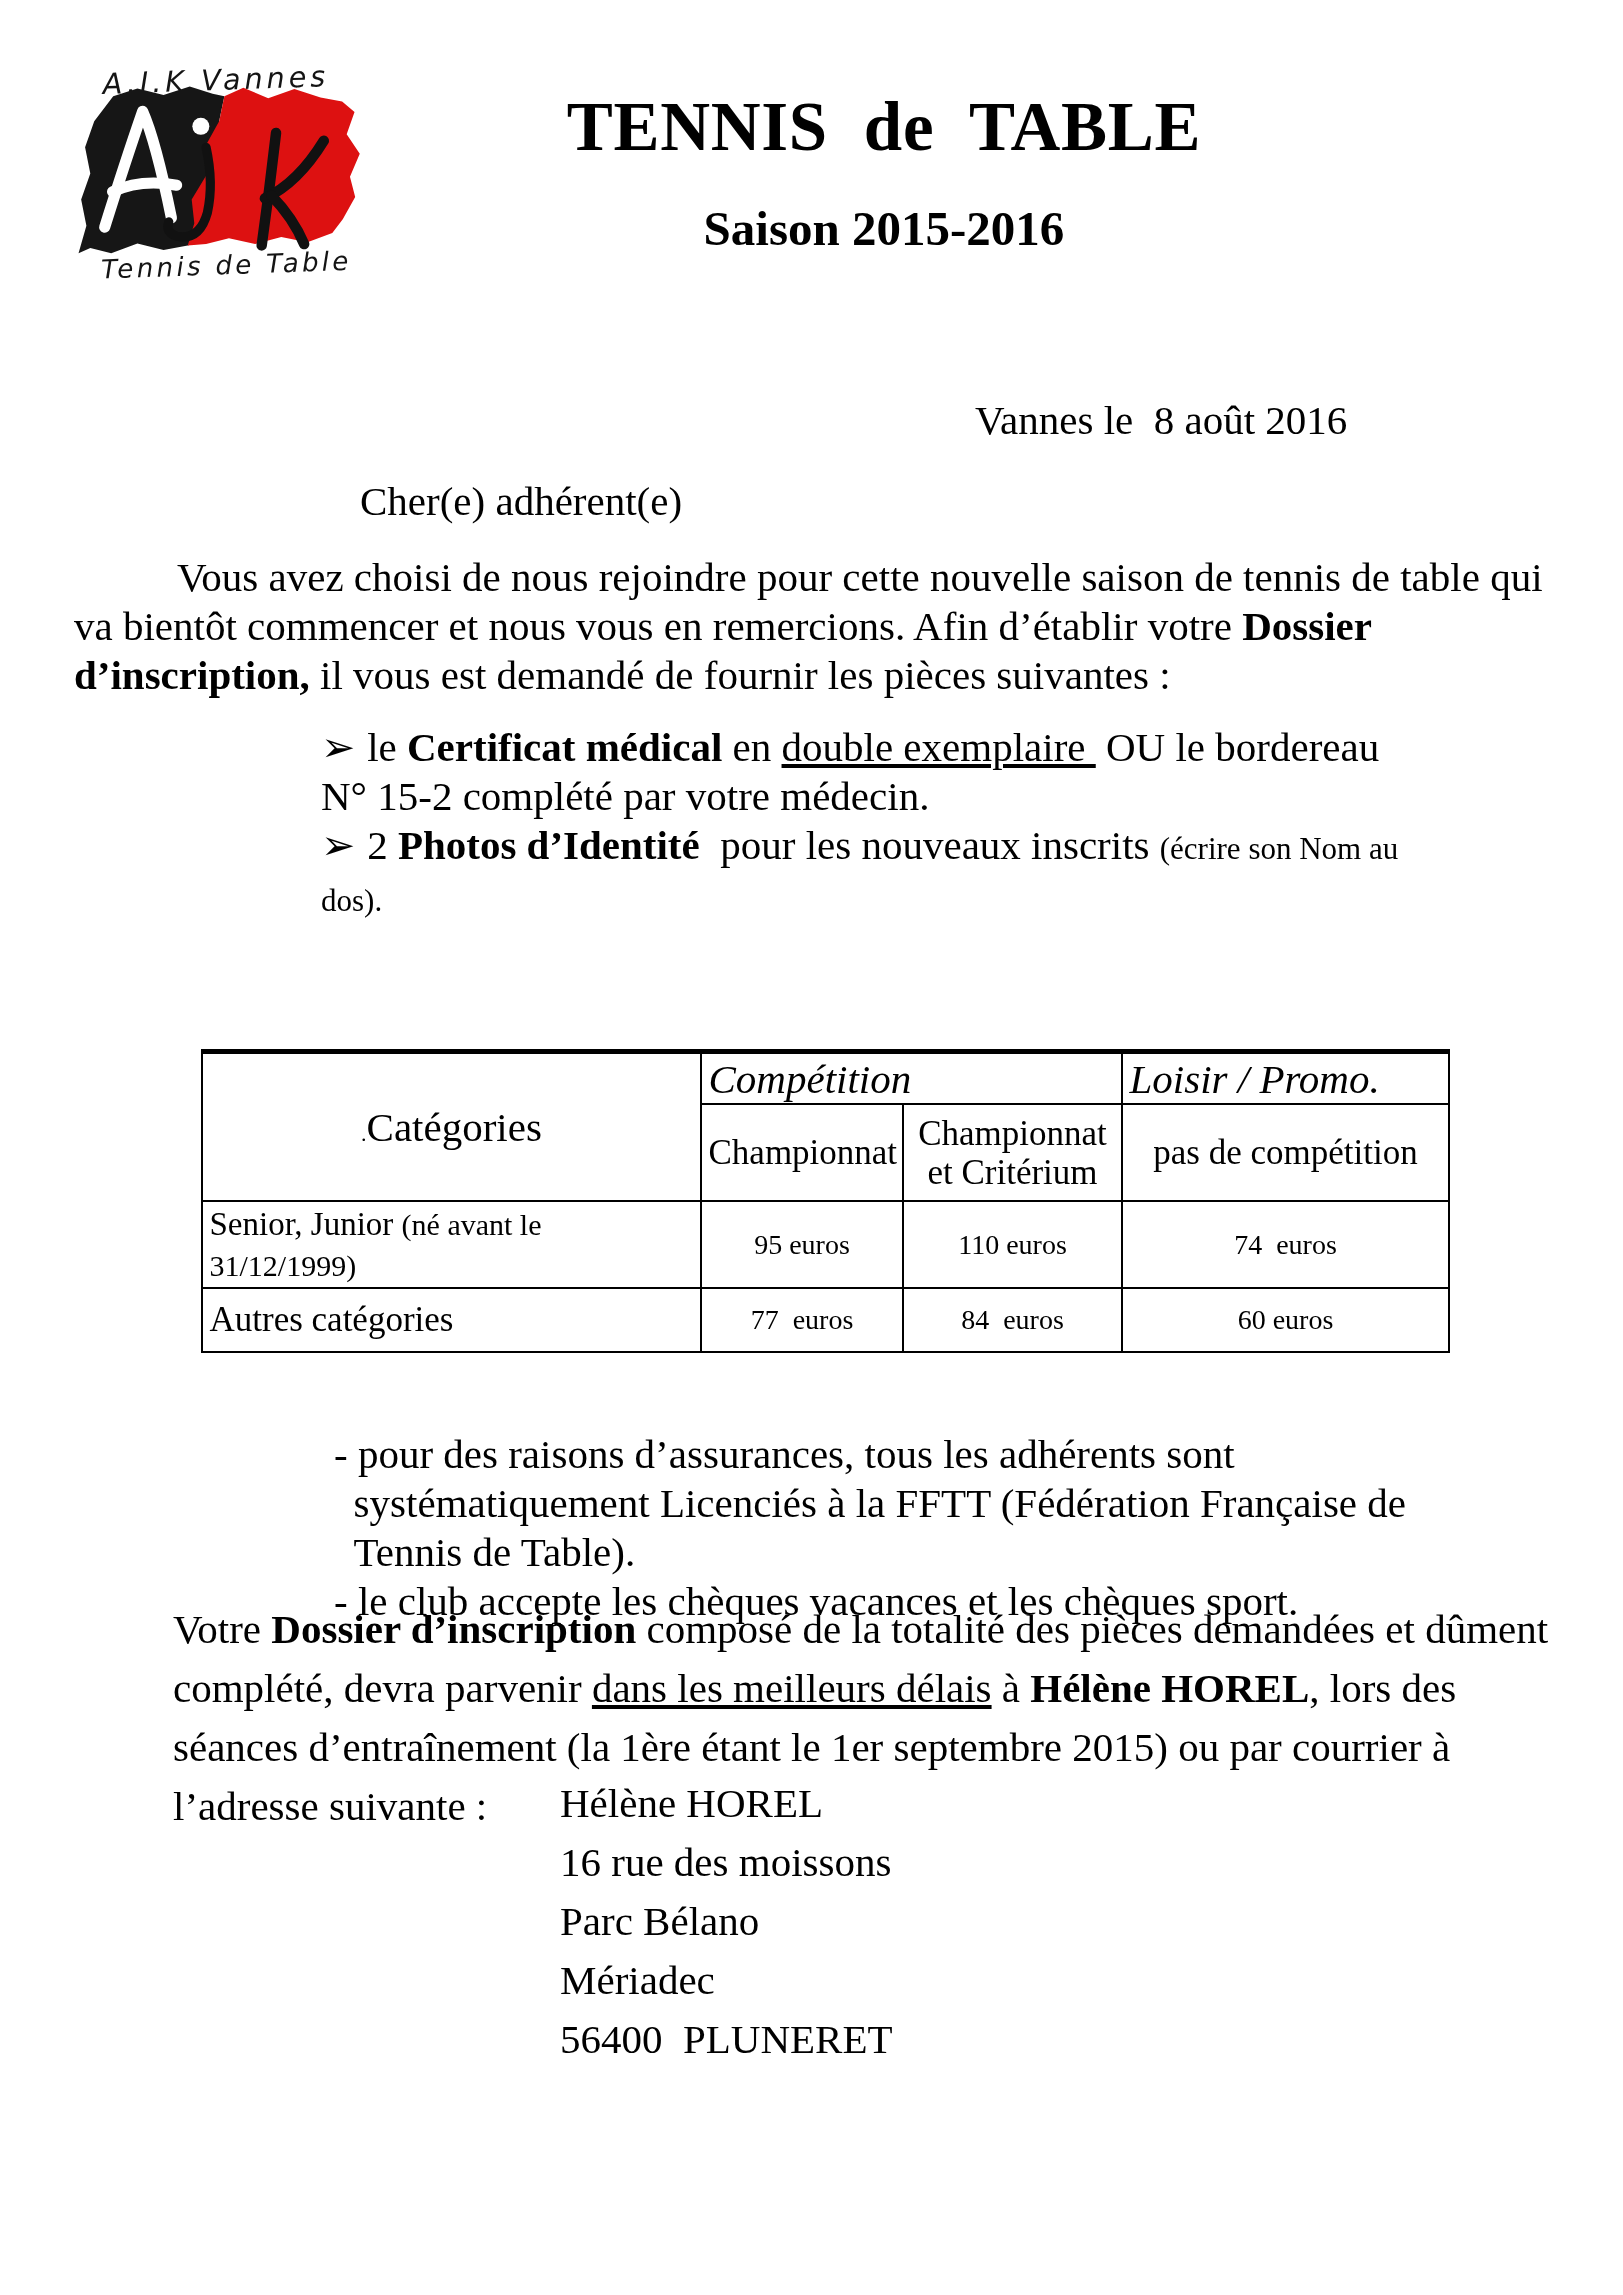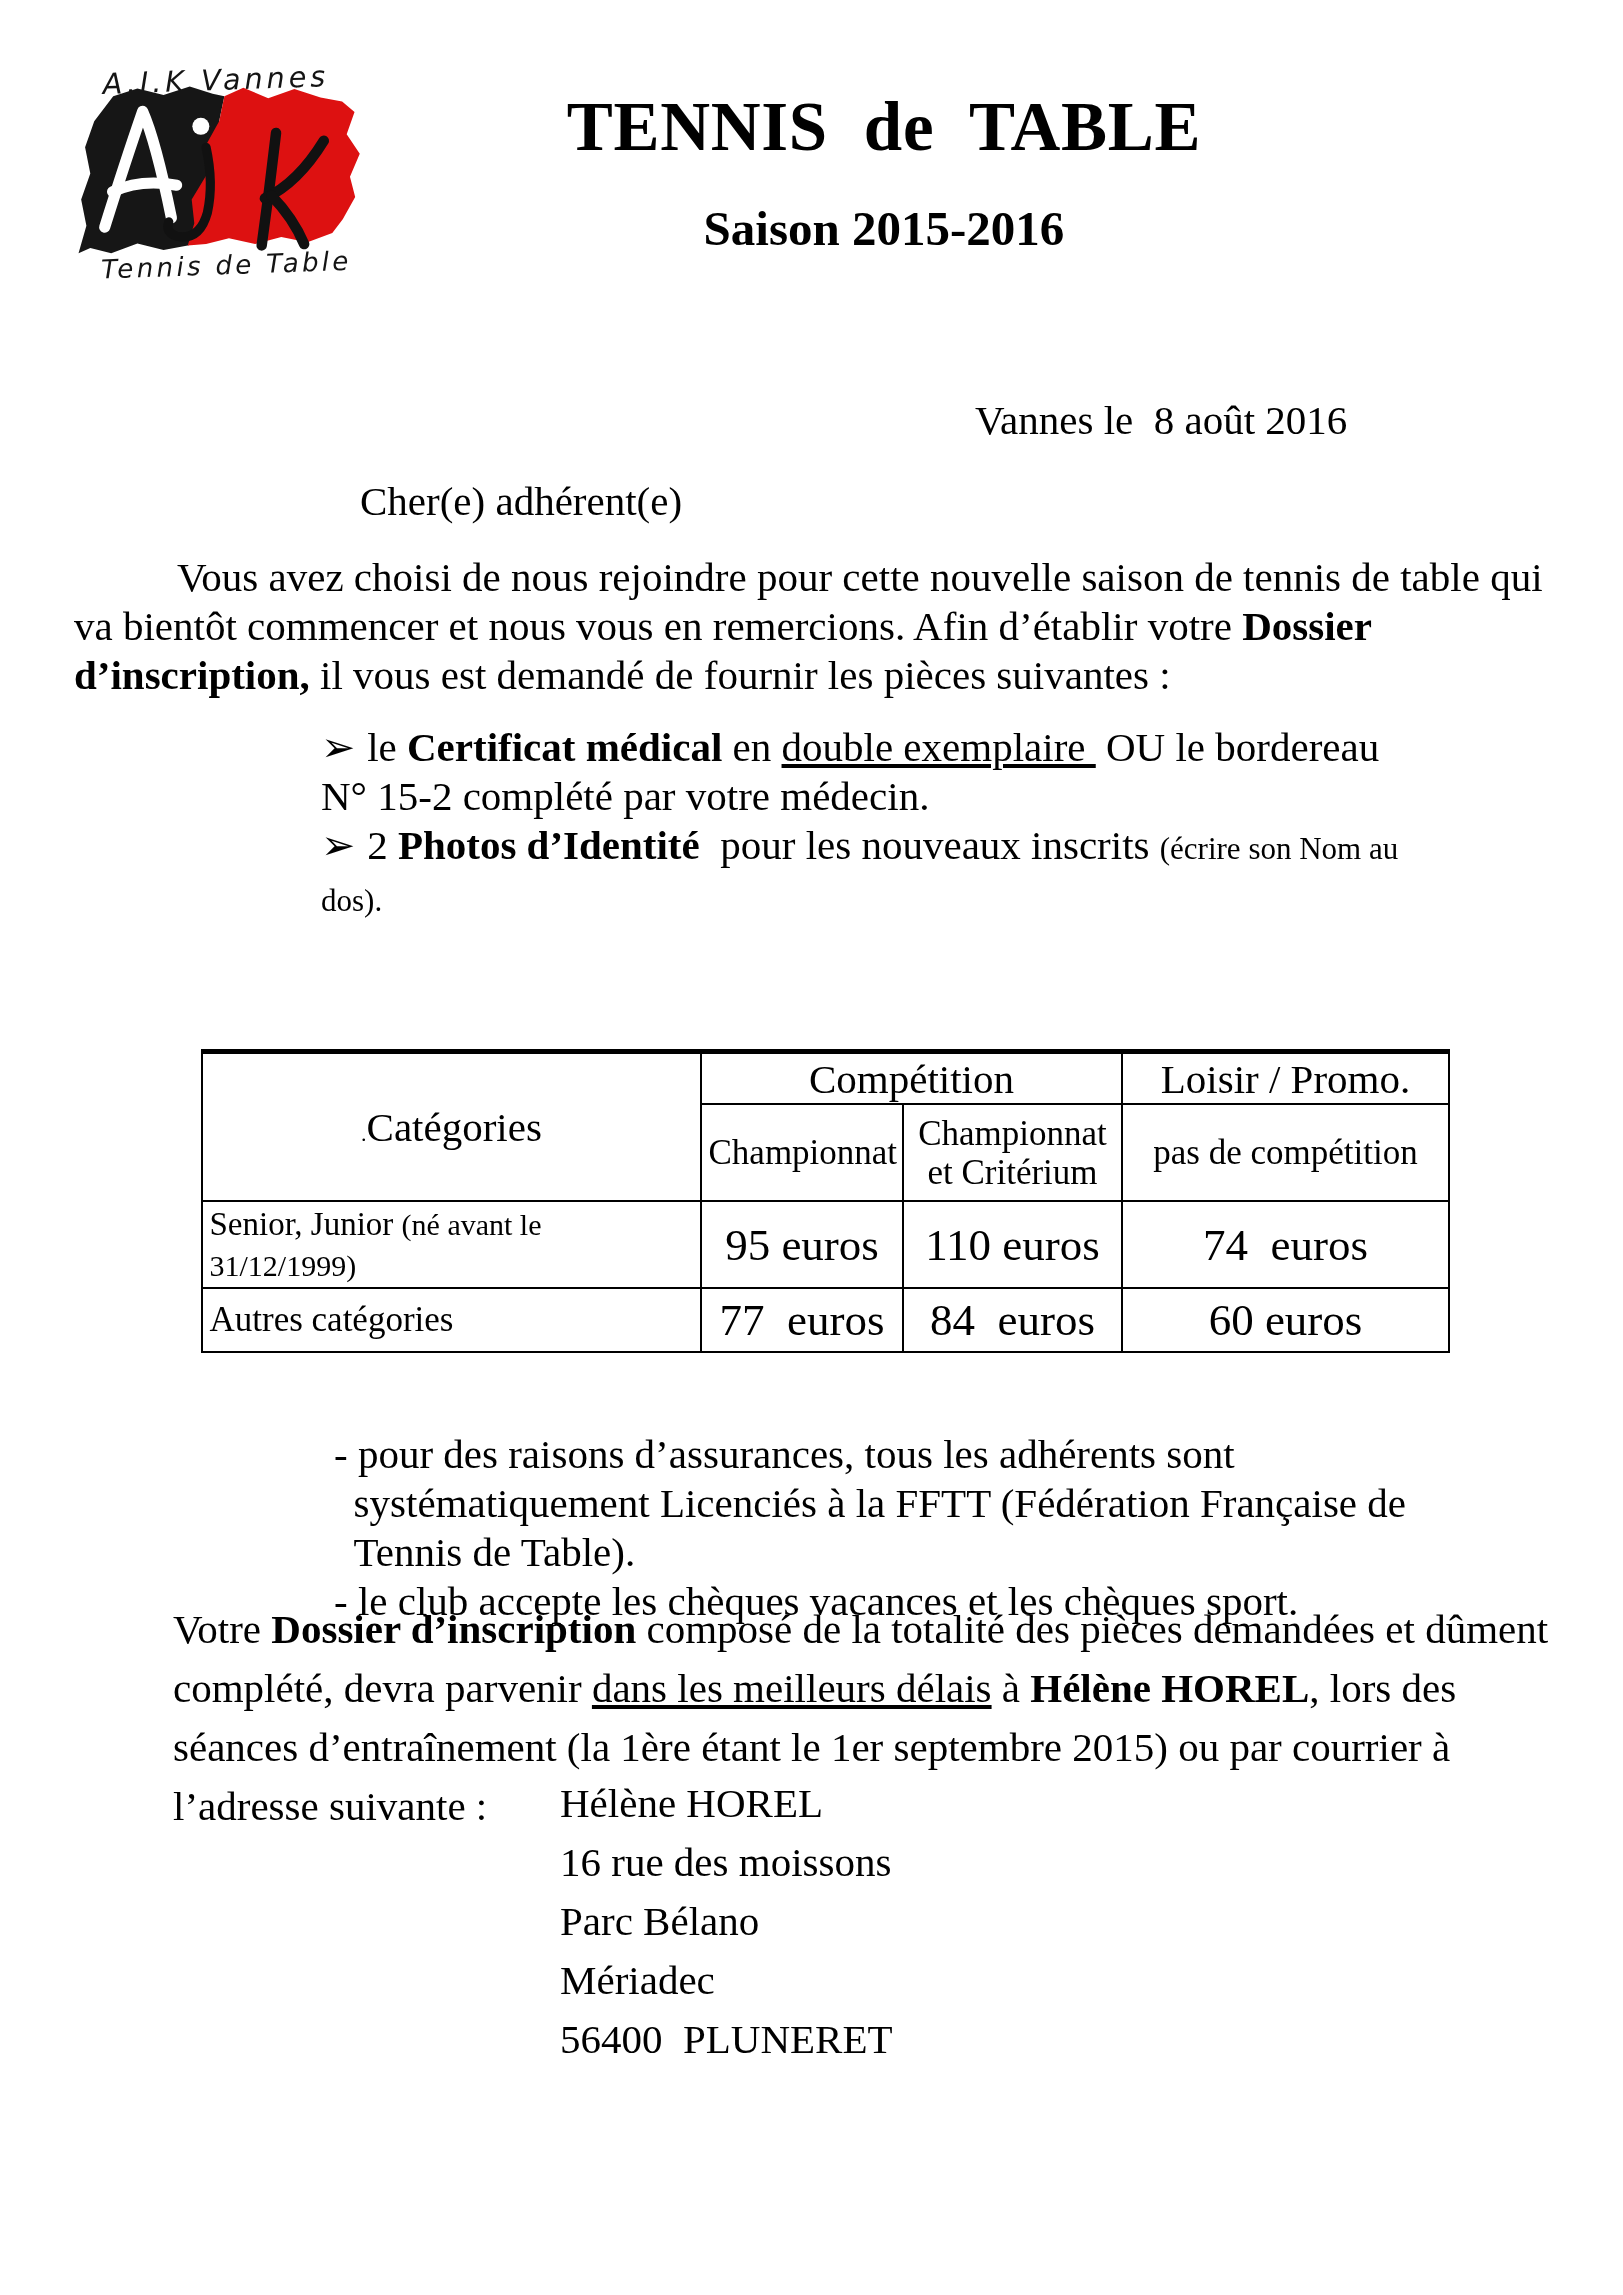--- a/index.html
+++ b/index.html
@@ -52,26 +52,26 @@
     border:2.6px solid #000;border-top:5.9px solid #000;
   }
   table.pricing td{
     border:2.6px solid #000;
     vertical-align:middle;
     padding:0 6.5px;
     overflow:hidden;
   }
   td.cat{font-size:41px;text-align:center;padding-left:11.8px;}
   .cat .seg.sm{font-size:22px;}
-  td.grp{font-size:41px;text-align:center;height:49px;}
+  td.grp{font-size:41px;text-align:left;height:49px;font-style:italic;}
   td.sub{font-size:35px;text-align:center;height:95px;line-height:39px;}
   td.rowlab{font-size:33px;text-align:left;padding-left:11.8px;line-height:41px;border-radius:19px;}
   .rowlab .seg.sm{font-size:30px;}
   td.rowlab2{font-size:35px;text-align:left;padding-left:11.8px;}
-  td.val{font-size:45px;text-align:center;white-space:pre-wrap;}
+  td.val{font-size:28px;text-align:center;white-space:pre-wrap;}
   tr.r3 td{height:85px;}
   tr.r4 td{height:62px;}
 
   
   .logo-hand{font-family:"DejaVu Sans","Liberation Sans",sans-serif;font-style:italic;}
 </style>
 </head>
 <body>
 
 <div class="page">

